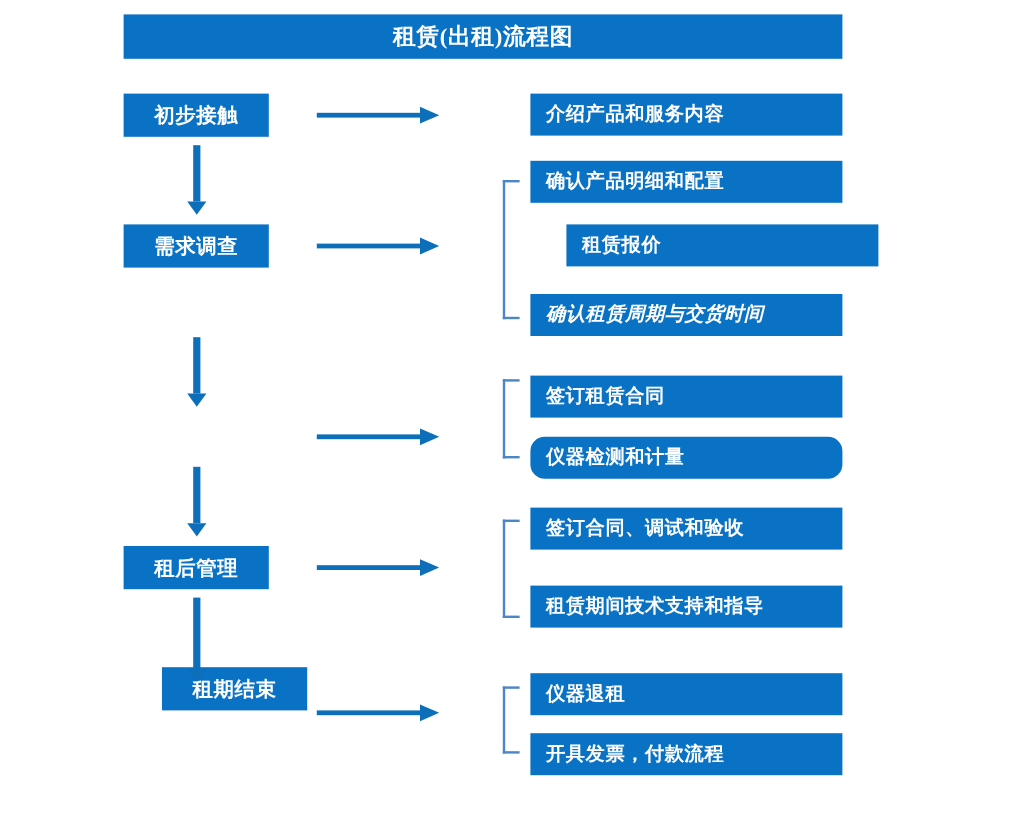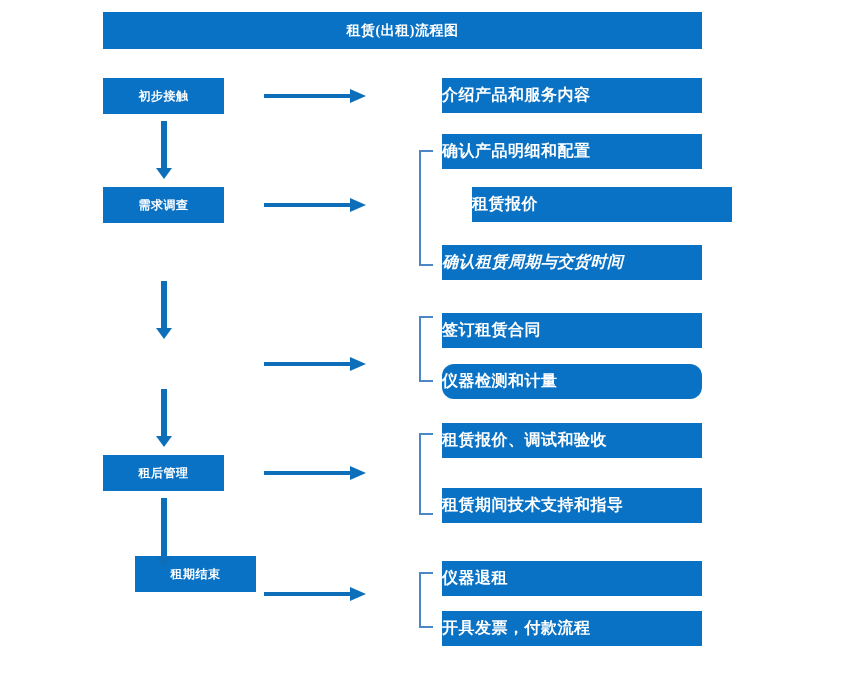--- a/index.html
+++ b/index.html
@@ -21,38 +21,38 @@
 
   
   .title-bar {
     position: absolute;
     left: 103px;
     top: 12px;
     width: 599px;
     height: 37px;
     background: #0a72c4;
     color: #ffffff;
-    font-size: 14px;
+    font-size: 19px;
     font-weight: bold;
     letter-spacing: 0.5px;
     display: flex;
     align-items: center;
     justify-content: center;
     box-sizing: border-box;
   }
 
   
   .stage-box {
     position: absolute;
     left: 103px;
     width: 121px;
     height: 36px;
     background: #0a72c4;
     color: #ffffff;
-    font-size: 12px;
+    font-size: 17px;
     font-weight: bold;
     display: flex;
     align-items: center;
     justify-content: center;
     box-sizing: border-box;
     letter-spacing: 0.5px;
   }
 
   
   .detail-box {
@@ -60,20 +60,21 @@
     left: 442px;
     width: 260px;
     height: 35px;
     background: #0a72c4;
     color: #ffffff;
     font-size: 16px;
     font-weight: bold;
     display: flex;
     align-items: center;
     box-sizing: border-box;
+    padding-left: 13px;
     letter-spacing: 0.5px;
   }
 
   
   .h-arrow {
     position: absolute;
     left: 264px;
     width: 102px;
     height: 14px;
   }
@@ -204,21 +205,21 @@
   <div class="detail-box" style="top:134px;">确认产品明细和配置</div>
 
   <div class="detail-box" style="top:187px;margin-left:30px;">租赁报价</div>
 
   <div class="detail-box" style="top:245px;font-style:italic;">确认租赁周期与交货时间</div>
 
   <div class="detail-box" style="top:313px;">签订租赁合同</div>
 
   <div class="detail-box" style="top:364px;border-radius:12px;">仪器检测和计量</div>
 
-  <div class="detail-box" style="top:423px;">租赁报价、调试和验收</div>
+  <div class="detail-box" style="top:423px;">签订合同、调试和验收</div>
 
   <div class="detail-box" style="top:488px;">租赁期间技术支持和指导</div>
 
   <div class="detail-box" style="top:561px;">仪器退租</div>
 
   <div class="detail-box" style="top:611px;">开具发票，付款流程</div>
 
 </div>
 
 </body></html>

